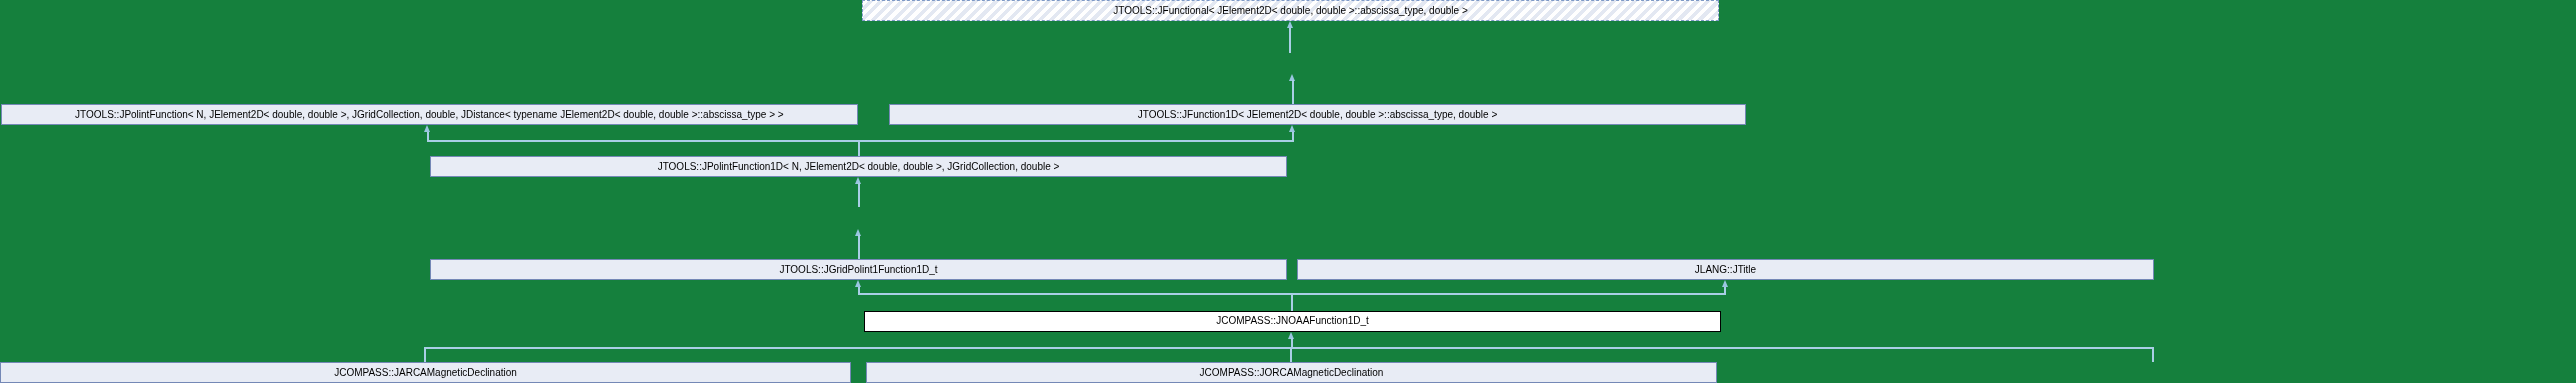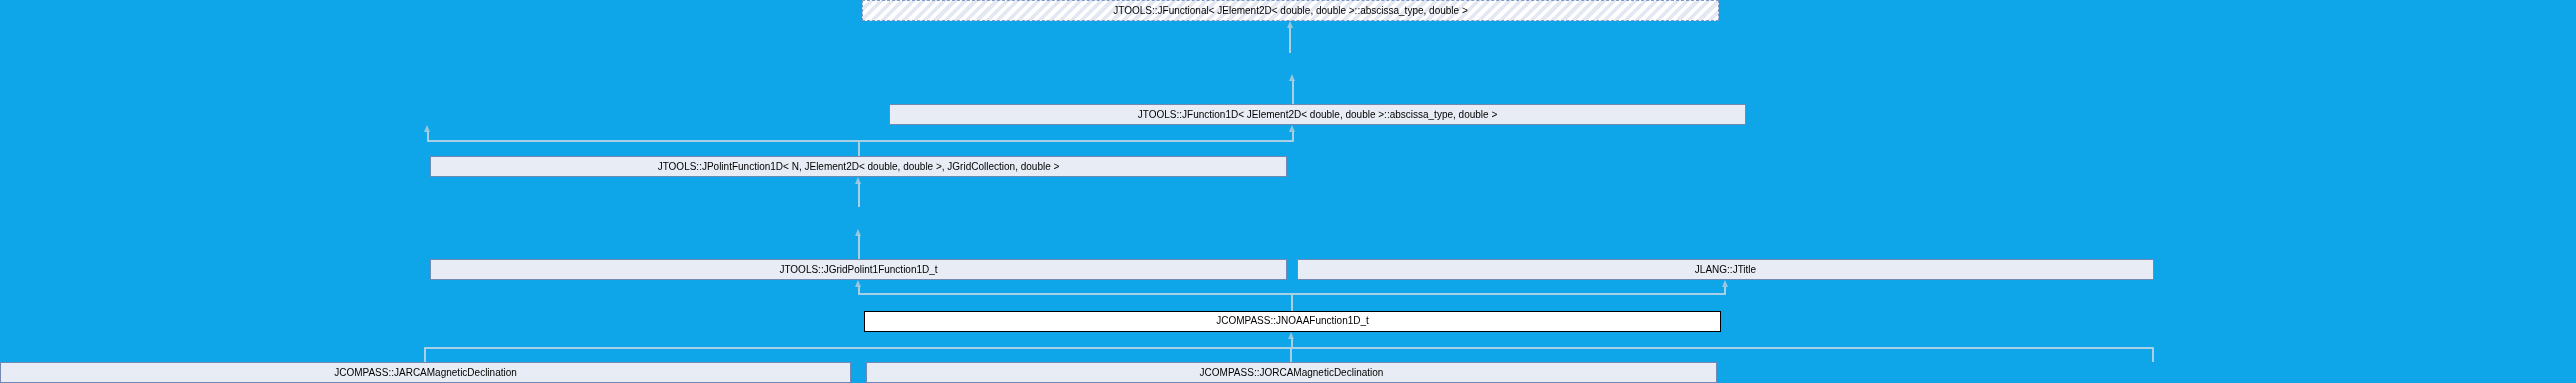--- a/index.html
+++ b/index.html
@@ -1,19 +1,19 @@
 <!DOCTYPE html>
 <html style="--node-fill: #e8ecf5; --node-border: #7488b6; --dashed-border: #7e99c6; --hatch-stripe: #e3e8f2; --edge: #a9cfe5; --edge-arrow: #9ac6e0; --main-border: #000000; --main-fill: #ffffff;font-size:14.7px"><head>
 <meta charset="utf-8">
 <style>
   html,body{margin:0;padding:0;background:#ffffff;}
   .graph{
     position:relative;
     width:2576px;height:383px;
-    background:#0ea5e9;
+    background:#15803d;
     font-family:"Liberation Sans", sans-serif;
     overflow:hidden;
   }
   .node{
     position:absolute;
     box-sizing:border-box;
     width:857px;height:21px;
     background:var(--node-fill,#e8ecf5);
     border:0.9px solid var(--node-border,#7488b6);
     color:#000;
@@ -53,20 +53,21 @@
 
   <div class="node hatched" style="left:862px;top:0;">JTOOLS::JFunctional&lt; JElement2D&lt; double, double &gt;::abscissa_type, double &gt;</div>
 
   <div class="arrow-up" style="left:1287px;top:21px;"></div>
   <div class="vline" style="left:1289px;top:28px;height:25px;"></div>
 
 
   <div class="arrow-up" style="left:1289px;top:74px;"></div>
   <div class="vline" style="left:1292px;top:80px;height:24px;"></div>
 
+  <div class="node" style="left:0.9px;top:104px;">JTOOLS::JPolintFunction&lt; N, JElement2D&lt; double, double &gt;, JGridCollection, double, JDistance&lt; typename JElement2D&lt; double, double &gt;::abscissa_type &gt; &gt;</div>
   <div class="node" style="left:865px;top:104px;margin-left:24px;">JTOOLS::JFunction1D&lt; JElement2D&lt; double, double &gt;::abscissa_type, double &gt;</div>
 
   <div class="arrow-up" style="left:424px;top:125px;"></div>
   <div class="vline" style="left:427px;top:132px;height:9.2px;"></div>
   <div class="arrow-up" style="left:1289px;top:125px;"></div>
   <div class="vline" style="left:1292px;top:132px;height:9.2px;"></div>
   <div class="hline" style="left:427px;top:140px;width:867px;"></div>
   <div class="vline" style="left:858px;top:140px;height:15.7px;"></div>
 
   <div class="node" style="left:430px;top:156px;">JTOOLS::JPolintFunction1D&lt; N, JElement2D&lt; double, double &gt;, JGridCollection, double &gt;</div>

